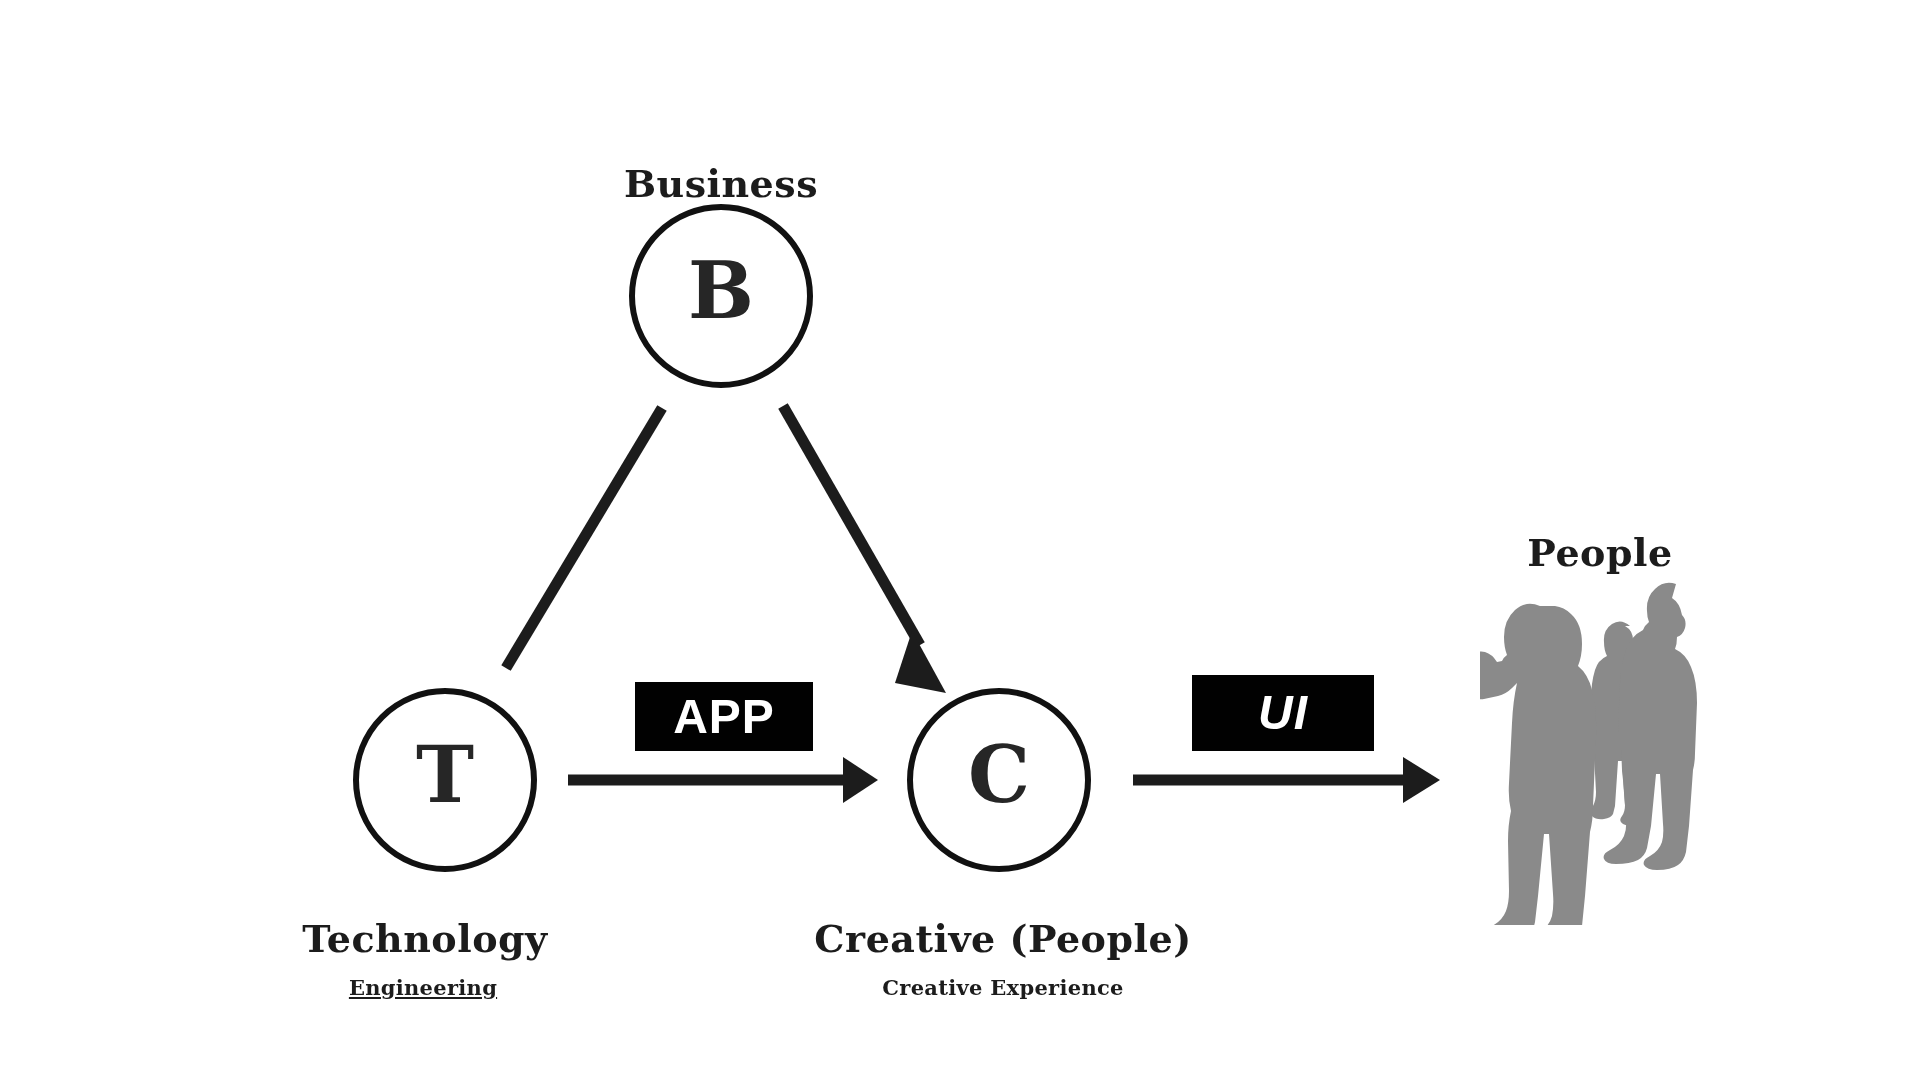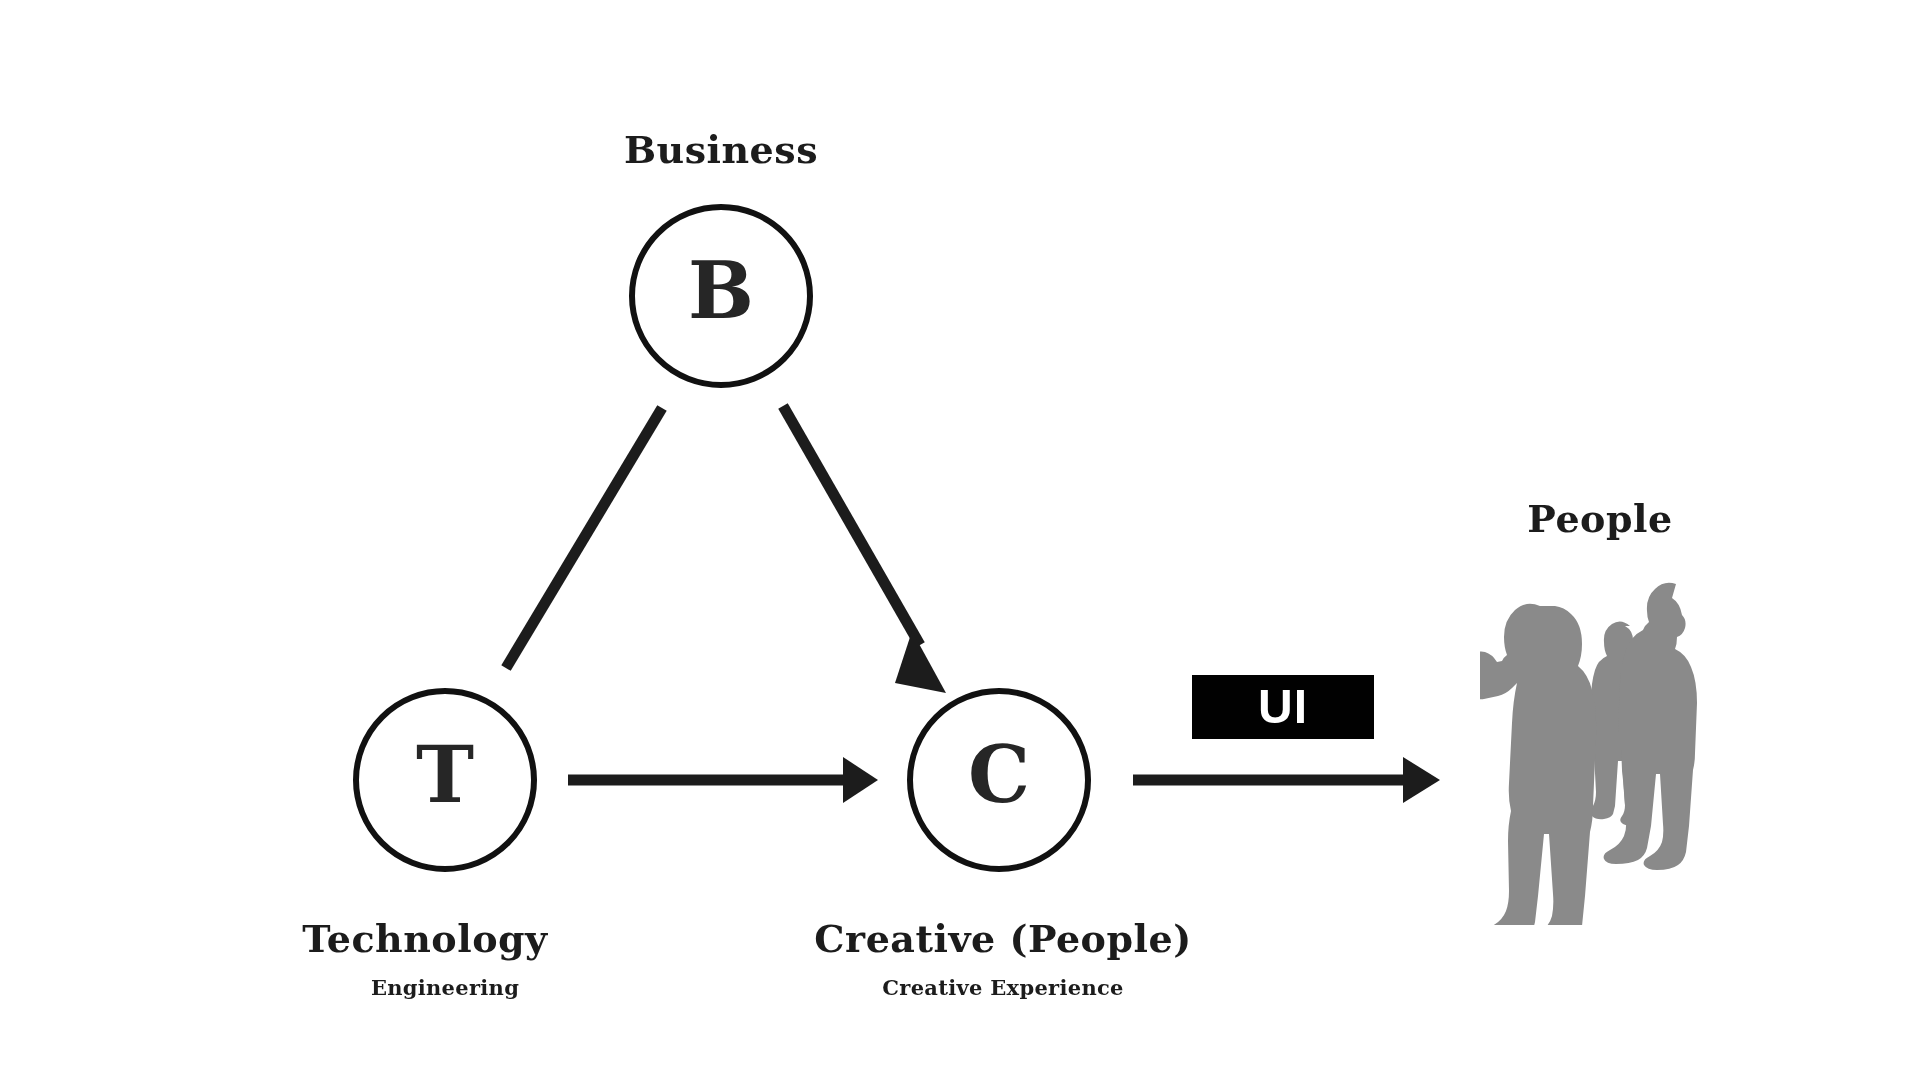--- a/index.html
+++ b/index.html
@@ -37,20 +37,21 @@
     font-family: "DejaVu Serif", serif;
     font-weight: 700;
     color: #1c1c1c;
     white-space: nowrap;
     letter-spacing: 0.5px;
   }
 
   .node-label-top {
     font-size: 38px;
     line-height: 1;
+    margin-top: 34px;
   }
 
   .node-label-bottom {
     font-size: 38px;
     line-height: 1;
   }
 
   .node-sublabel {
     font-size: 21px;
     line-height: 1;
@@ -118,30 +119,33 @@
   <div class="circle-letter" style="left:671px; top:252px; width:100px;">B</div>
 
   <div class="circle-letter" style="left:395px; top:736px; width:100px;">T</div>
 
   <div class="circle-letter" style="left:949px; top:736px; width:100px;">C</div>
 
   <div class="slab node-label-top" style="left:721px; top:131px; transform:translateX(-50%);">Business</div>
 
   <div class="slab node-label-bottom" style="left:425px; top:920px; transform:translateX(-50%);">Technology</div>
 
-  <div class="slab node-sublabel" style="left:445px; top:977px; transform:translateX(-50%);">Engineering</div>
+  <div class="slab node-sublabel" style="left:423px; top:977px; transform:translateX(-50%);text-decoration:underline;">Engineering</div>
 
   <div class="slab node-label-bottom" style="left:1003px; top:920px; transform:translateX(-50%);">Creative (People)</div>
 
   <div class="slab node-sublabel" style="left:1003px; top:977px; transform:translateX(-50%);">Creative Experience</div>
 
   <div class="slab node-label-top" style="left:1600px; top:500px; transform:translateX(-50%);">People</div>
 
+  <div class="tag-box" style="left:635px; top:682px; width:178px; height:69px;">
+    <span>APP</span>
+  </div>
 
-  <div class="tag-box" style="left:1192px; top:675px; width:182px; height:64px;">
+  <div class="tag-box" style="left:1192px; top:675px; width:182px; height:76px;font-style:italic;">
     <span>UI</span>
   </div>
 
   <div class="people-wrap" style="left:1480px; top:575px; width:260px; height:350px;">
     <svg width="260" height="350" viewBox="0 0 260 350" xmlns="http://www.w3.org/2000/svg">
 
       <path fill="#8a8a8a" d="M150 51 q-9 -8 -18 -2 q-9 6 -8 18 q0 8 3 14
                q-9 4 -12 14 q-4 13 -4 30 l0 42 q0 8 3 12
                l2 38 q0 8 -3 14 q-4 7 -1 10 q4 4 12 3 q7 -1 9 -5
                l2 -8 l3 -45 l4 0 l3 44 q0 7 -3 11 q-4 5 1 8

